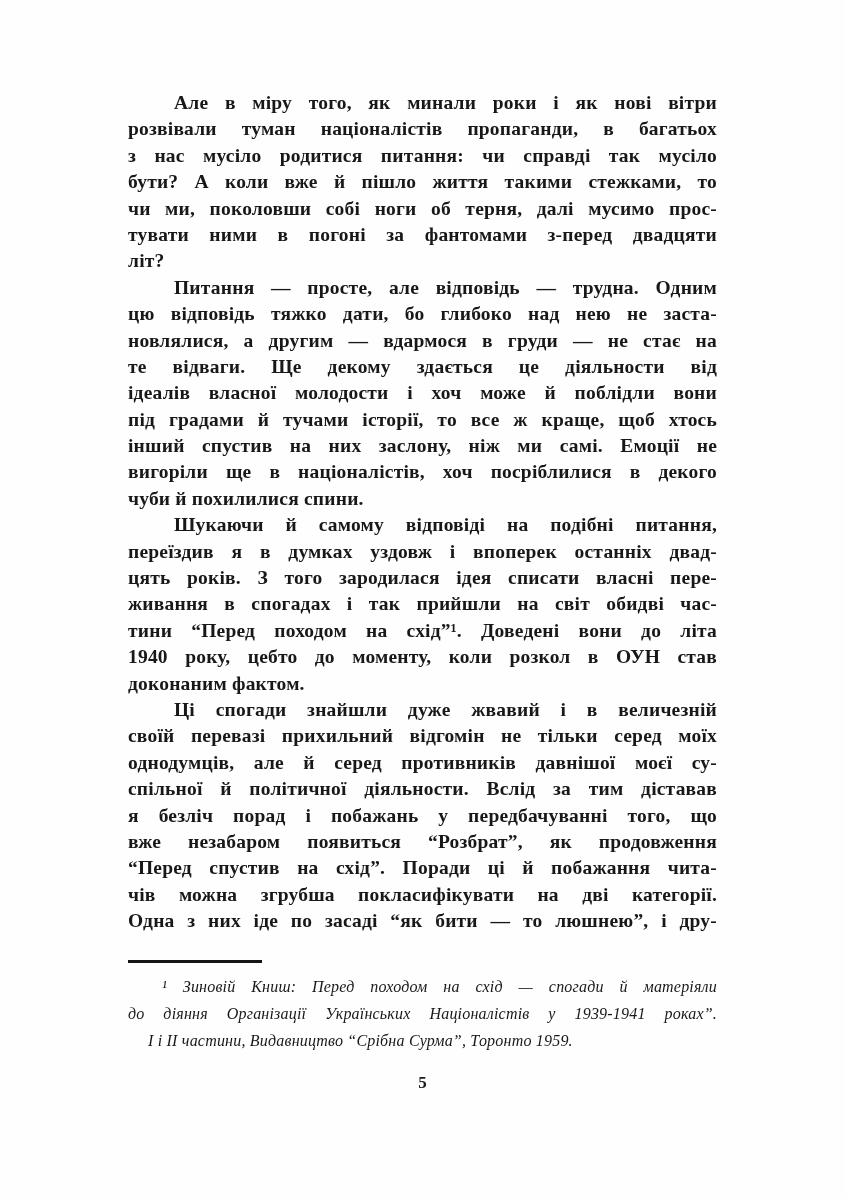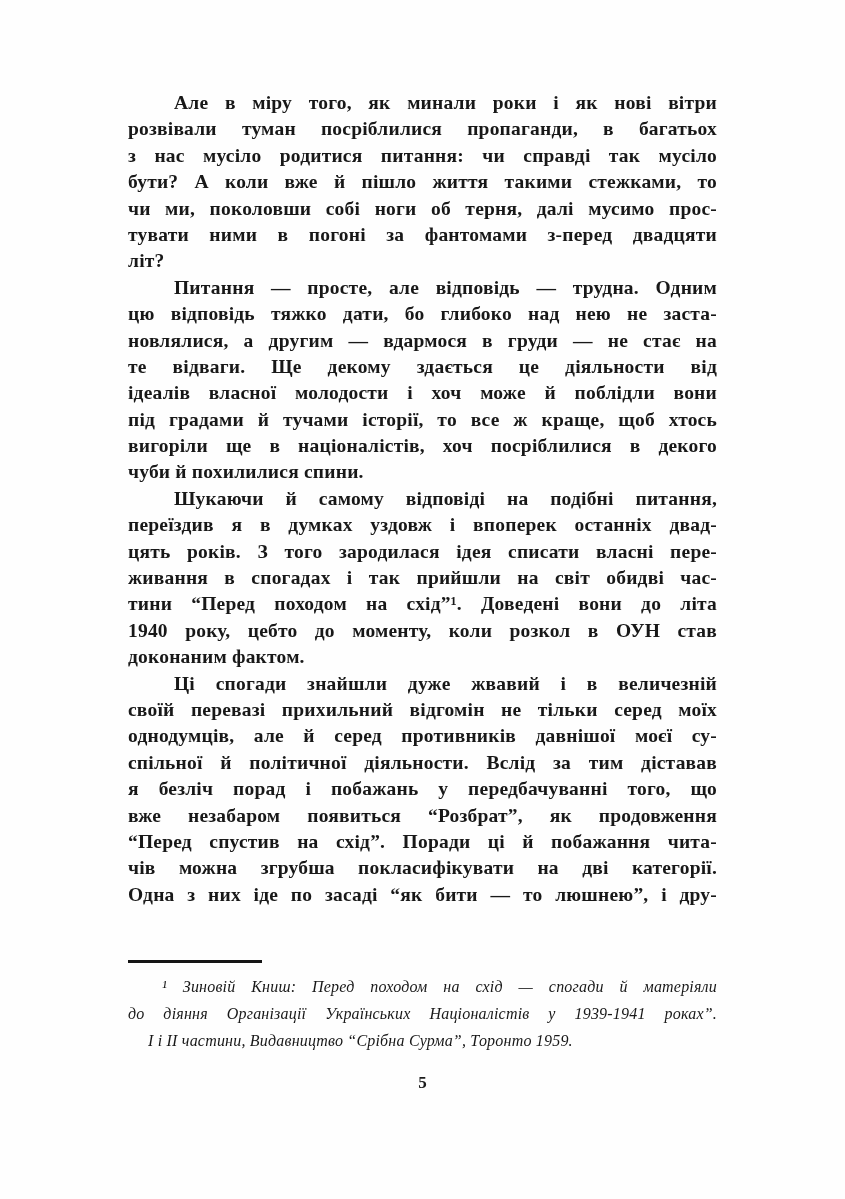--- a/index.html
+++ b/index.html
@@ -75,35 +75,36 @@
   }
 </style>
 </head>
 <body>
 
 <div class="page">
   <div class="textblock">
 
     <div class="para">
       <div class="line indent">Але в міру того, як минали роки і як нові вітри</div>
-      <div class="line">розвівали туман посріблилися пропаганди, в багатьох</div>
+      <div class="line">розвівали туман націоналістів пропаганди, в багатьох</div>
       <div class="line">з нас мусіло родитися питання: чи справді так мусіло</div>
       <div class="line">бути? А коли вже й пішло життя такими стежками, то</div>
       <div class="line">чи ми, поколовши собі ноги об терня, далі мусимо прос-</div>
       <div class="line">тувати ними в погоні за фантомами з-перед двадцяти</div>
       <div class="line last">літ?</div>
     </div>
 
     <div class="para">
       <div class="line indent">Питання — просте, але відповідь — трудна. Одним</div>
       <div class="line">цю відповідь тяжко дати, бо глибоко над нею не заста-</div>
       <div class="line">новлялися, а другим — вдармося в груди — не стає на</div>
       <div class="line">те відваги. Ще декому здається це діяльности від</div>
       <div class="line">ідеалів власної молодости і хоч може й поблідли вони</div>
       <div class="line">під градами й тучами історії, то все ж краще, щоб хтось</div>
+      <div class="line">інший спустив на них заслону, ніж ми самі. Емоції не</div>
       <div class="line">вигоріли ще в націоналістів, хоч посріблилися в декого</div>
       <div class="line last">чуби й похилилися спини.</div>
     </div>
 
     <div class="para">
       <div class="line indent">Шукаючи й самому відповіді на подібні питання,</div>
       <div class="line">переїздив я в думках уздовж і впоперек останніх двад-</div>
       <div class="line">цять років. З того зародилася ідея списати власні пере-</div>
       <div class="line">живання в спогадах і так прийшли на світ обидві час-</div>
       <div class="line">тини “Перед походом на схід”¹. Доведені вони до літа</div>

